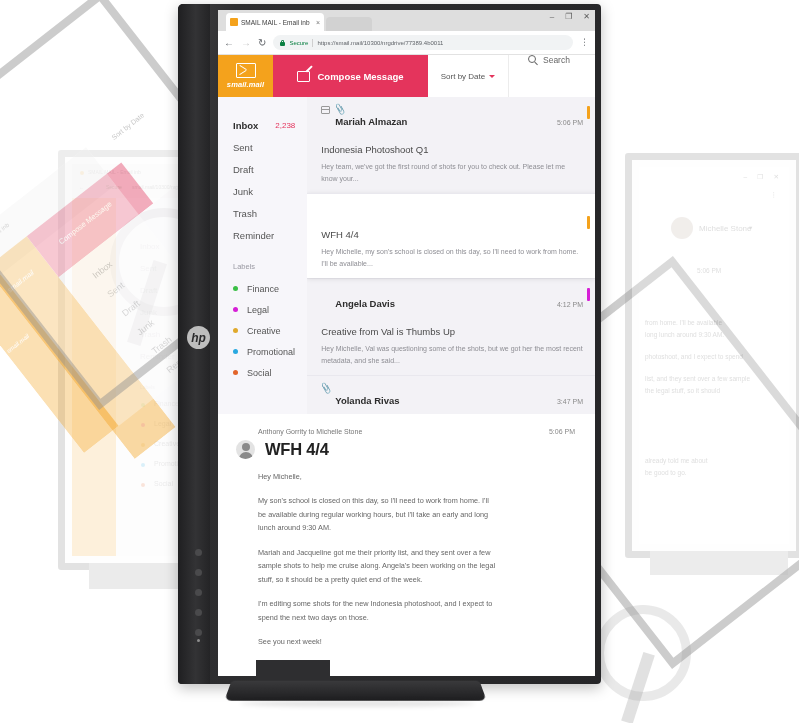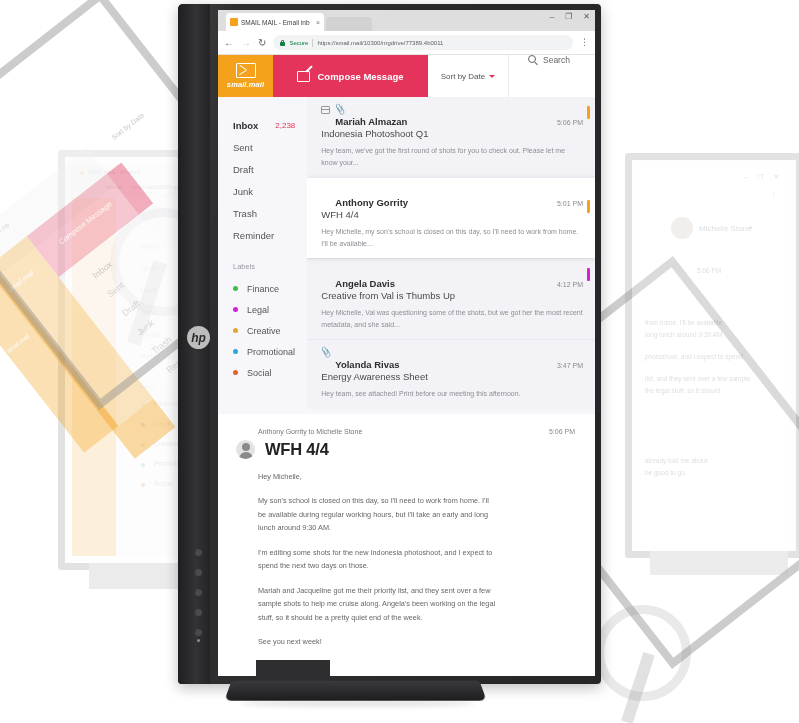--- a/index.html
+++ b/index.html
@@ -189,21 +189,21 @@
   .mailItem { position:relative; padding:8px 12px 9px 14px; background:#f3f2f6; }
   .mailItem.sel { background:#fff; box-shadow:0 1px 5px rgba(0,0,0,.10); z-index:2;}
   .mailItem + .mailItem { border-top:1px solid #e9e8ee; }
   .mailIcons { display:flex; gap:5px; align-items:center; height:10px; margin-bottom:1px; }
   .icoCal { width:9px; height:8px; border:1px solid #999; border-radius:1px; position:relative; }
   .icoCal:before { content:""; position:absolute; left:0; right:0; top:1.6px; height:1px; background:#999;}
   .icoClip { font-size:9px; color:#999; line-height:1; transform:rotate(12deg); }
   .mailTop { display:flex; justify-content:space-between; align-items:baseline; }
   .mailFrom { font-size:9.5px; color:#2d2d2d; font-weight:bold;padding-left:14px; }
   .mailTime { font-size:7px; color:#8a8a8a; }
-  .mailSubj { font-size:9.5px; color:#4a4a4a; margin-top:1px; }
+  .mailSubj { font-size:9.5px; color:#4a4a4a; margin-top:17px; }
   .mailPrev { font-size:7px; color:#8e8e94; line-height:1.65; margin-top:6px; }
   .mailBar { position:absolute; right:5px; top:9px; width:3px; height:13px; border-radius:1px; }
 
   
   #reader { background:#fff; padding:14px 20px 0 18px; position:relative; height:293px; }
   #readerHead { display:flex; justify-content:space-between; align-items:baseline; padding-left:22px;}
   #readerMeta { font-size:7px; color:#777; }
   #readerTime { font-size:7px; color:#888; }
   #readerTitleRow { display:flex; align-items:center; gap:10px; margin-top:5px; }
   #readerAvatar {
@@ -446,24 +446,20 @@
               <span class="mailFrom">Mariah Almazan</span>
               <span class="mailTime">5:06 PM</span>
             </div>
             <div class="mailSubj">Indonesia Photoshoot Q1</div>
             <div class="mailPrev">Hey team, we've got the first round of shots for you to check out. Please let me know your...</div>
             <span class="mailBar" style="background:#f4a21c"></span>
           </div>
 
           <div class="mailItem sel">
             <div class="mailIcons"></div>
-            <div class="mailTop">
-              <span class="mailFrom">Anthony Gorrity</span>
-              <span class="mailTime">5:01 PM</span>
-            </div>
             <div class="mailSubj">WFH 4/4</div>
             <div class="mailPrev">Hey Michelle, my son's school is closed on this day, so I'll need to work from home. I'll be available...</div>
             <span class="mailBar" style="background:#f4a21c; top:22px;"></span>
           </div>
 
           <div class="mailItem">
             <div class="mailIcons"></div>
             <div class="mailTop">
               <span class="mailFrom">Angela Davis</span>
               <span class="mailTime">4:12 PM</span>
@@ -492,22 +488,22 @@
         <div id="readerHead">
           <span id="readerMeta">Anthony Gorrity to Michelle Stone</span>
           <span id="readerTime">5:06 PM</span>
         </div>
         <div id="readerTitleRow">
           <span id="readerAvatar"></span>
           <span id="readerTitle">WFH 4/4</span>
         </div>
         <p class="bodyP">Hey Michelle,</p>
         <p class="bodyP">My son's school is closed on this day, so I'll need to work from home. I'll be available during regular working hours, but I'll take an early and long lunch around 9:30 AM.</p>
+        <p class="bodyP">Mariah and Jacqueline got me their priority list, and they sent over a few sample shots to help me cruise along. Angela's been working on the legal stuff, so it should be a pretty quiet end of the week.</p>
         <p class="bodyP">I'm editing some shots for the new Indonesia photoshoot, and I expect to spend the next two days on those.</p>
-        <p class="bodyP">Mariah and Jacqueline got me their priority list, and they sent over a few sample shots to help me cruise along. Angela's been working on the legal stuff, so it should be a pretty quiet end of the week.</p>
         <p class="bodyP">See you next week!</p>
         <p class="bodyP">Anthony</p>
 
       </div>
 
     </div>
   </div>
 
   <div id="standNeck"></div>
   <div id="standBase"></div>

